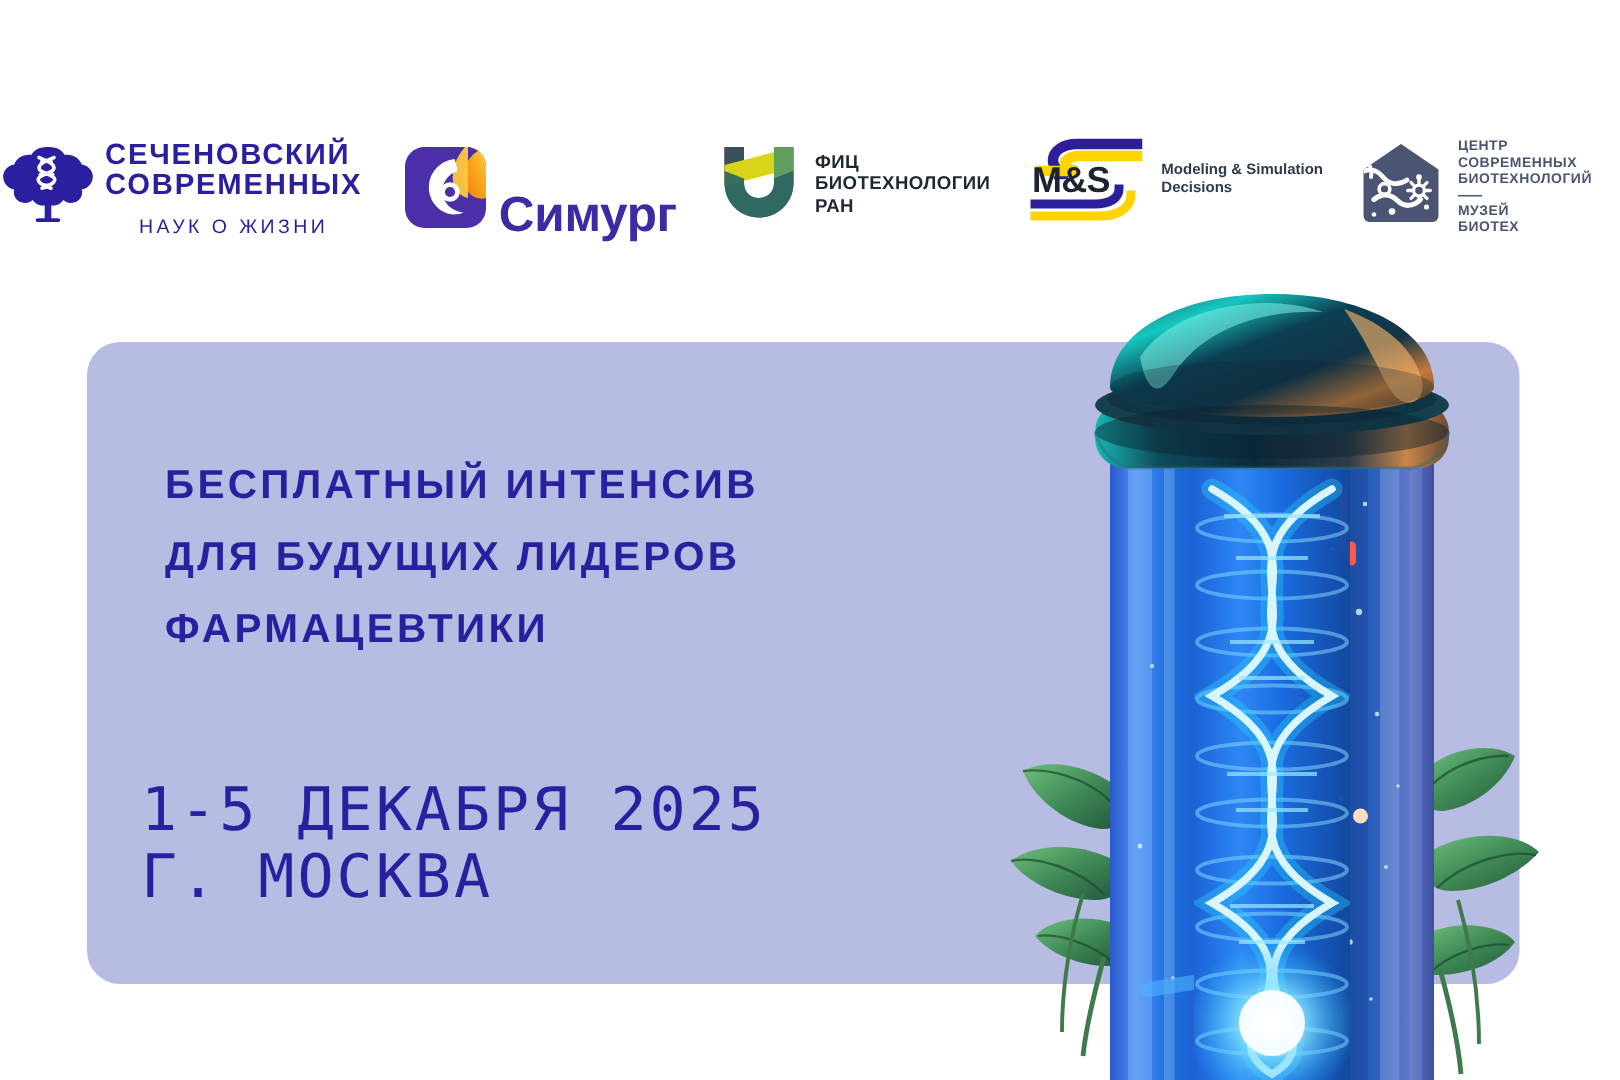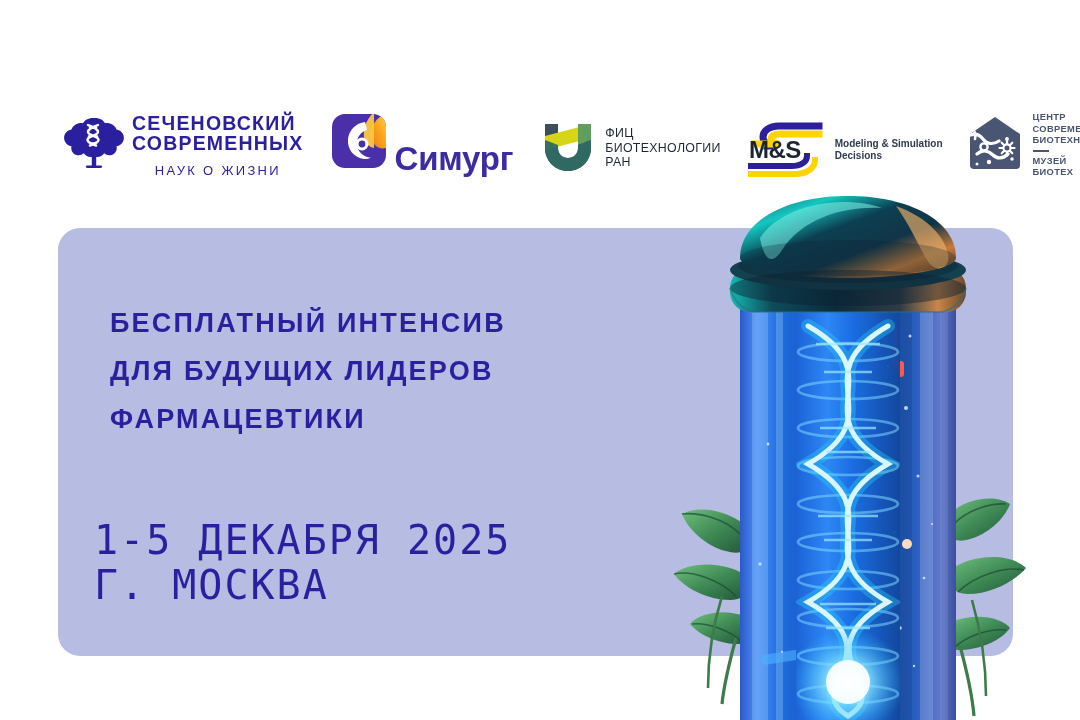--- a/index.html
+++ b/index.html
@@ -20,23 +20,22 @@
   }
 
   
   .logo-bar {
     position: absolute;
     left: 0;
     top: 92px;
     width: 946px;
     height: 86px;
     display: flex;
-    align-items: flex-end;
+    align-items: flex-start;
     justify-content: flex-start;
-    padding-left: 62px;
     box-sizing: border-box;
     z-index: 6;
   }
   .logo {
     display: flex;
     align-items: center;
     flex: 0 0 auto;
   }
   .logo .mark { flex: 0 0 auto; }
   .logo .words { flex: 0 0 auto; }
@@ -72,21 +71,21 @@
     color: #3b2ca3;
     letter-spacing: -0.2px;
     margin-top: 32px;
   }
 
   
   .logo-fic { margin-right: 24px; }
   .logo-fic .words {
     margin-left: 10px;
     color: #1e2833;
-    font-weight: normal;
+    font-weight: bold;
     font-size: 12.4px;
     line-height: 14.6px;
     letter-spacing: 0.3px;
   }
 
   
   .logo-ms { margin-right: 24px; }
   .logo-ms .mark { position: relative; width: 86px; height: 56px; }
   .logo-ms .ms-text {
     position: absolute;

